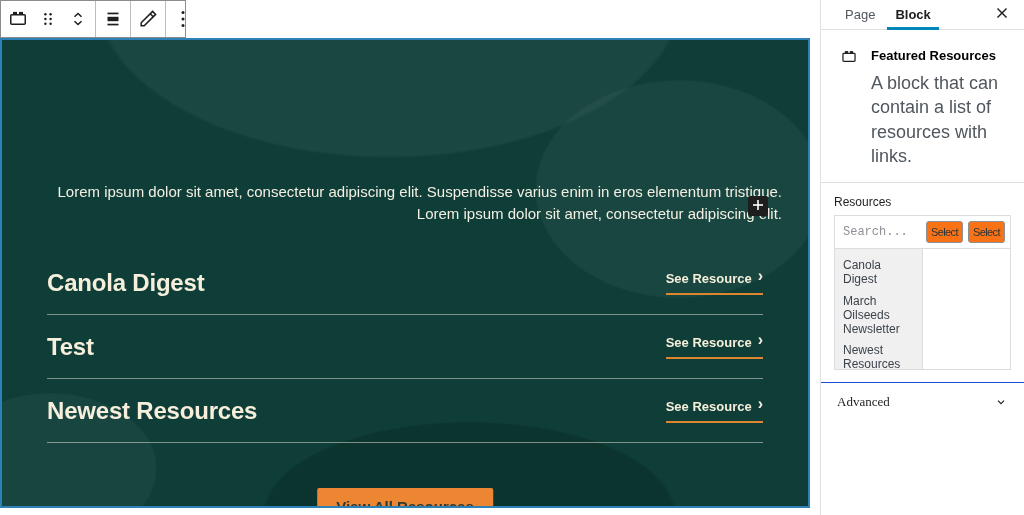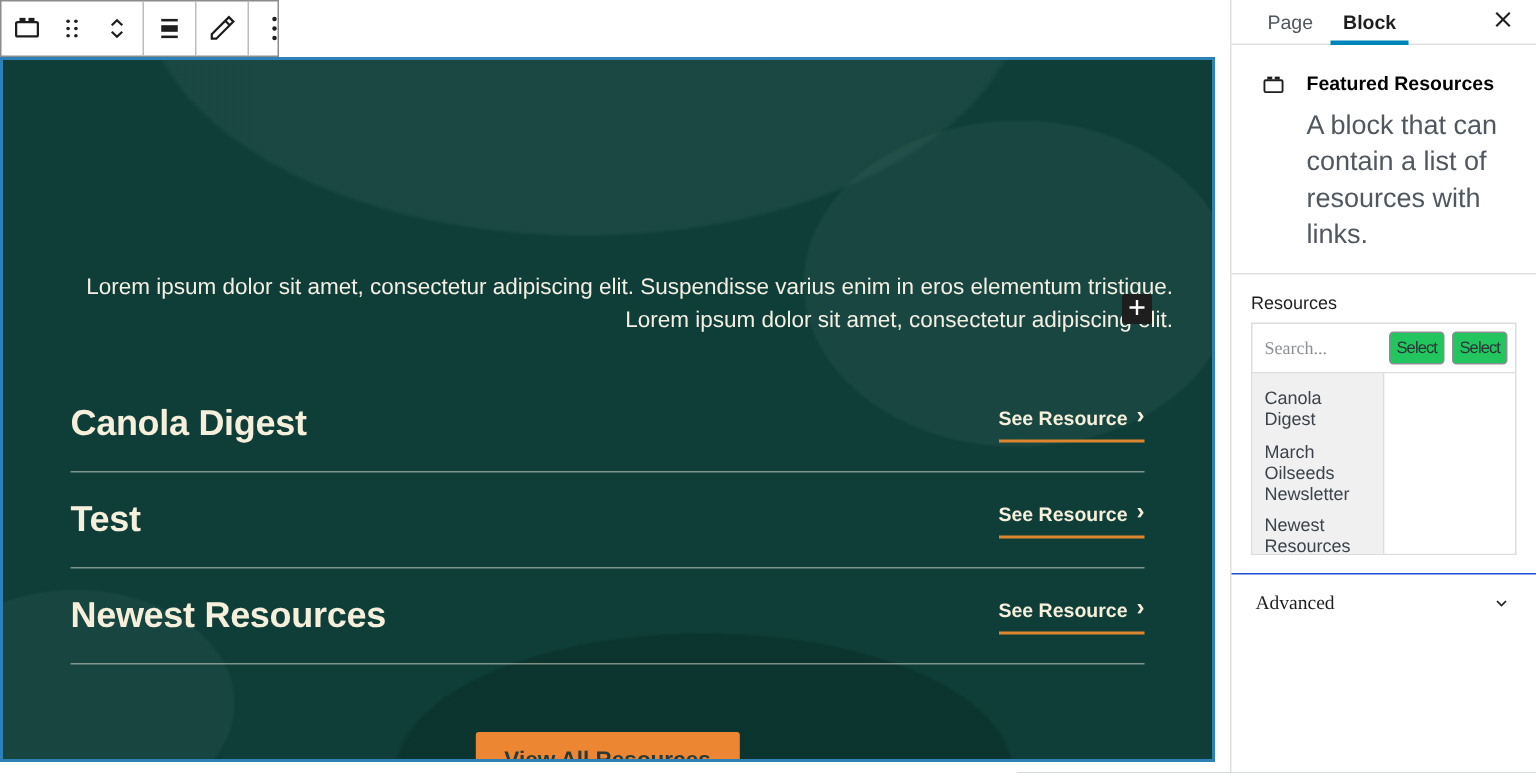--- a/index.html
+++ b/index.html
@@ -27,21 +27,21 @@
   .hero-title { position:absolute; left:0; right:0; top:78px; text-align:center;
     font-size:40px; font-weight:700; color:#f6efdb; letter-spacing:-0.5px; }
   .hero-desc { position:absolute; left:30px; width:750px; top:141px; text-align:right;
     font-size:15px; line-height:1.45; color:#f3efe2; }
   .inserter-btn { position:absolute; left:746px; top:156px; width:20px; height:20px;
     background:#1e1e1e; border:none; border-radius:2px; color:#fff; display:flex; align-items:center; justify-content:center; cursor:pointer; }
   .rows { position:absolute; left:45px; right:45px; top:211px; }
   .res-row { height:64px; display:flex; align-items:center; justify-content:space-between;
     border-bottom:1px solid rgba(240,234,216,0.5); }
   .res-title { font-size:24px; font-weight:700; color:#f6efdb; letter-spacing:-0.2px; }
-  .res-link { display:inline-flex; align-items:center; gap:6px; padding-bottom:7px;
+  .res-link { display:inline-flex; align-items:flex-start; gap:6px; padding-bottom:7px;
     border-bottom:2px solid #dd862f; color:#f6efdb; text-decoration:none; cursor:pointer; }
   .res-link .lbl { font-size:13px; font-weight:700; }
   .res-link .arr { font-size:16px; line-height:10px; font-weight:700; }
   .view-all-btn { position:absolute; left:50%; transform:translateX(-50%); top:448px;
     background:#ec8633; color:#2c3a35; border:none; border-radius:2px;
     font-size:15px; font-weight:700; padding:10px 19px; cursor:pointer; font-family:inherit; }
 
   
   .sidebar { position:absolute; left:820px; top:0; width:204px; height:515px; background:#fff;
     border-left:1px solid #e0e0e0; }
@@ -56,24 +56,24 @@
 
   .block-card { padding:16px 16px 14px 18px; border-bottom:1px solid #e0e0e0; display:flex; gap:12px; }
   .block-card .bc-icon { flex:0 0 auto; color:#1e1e1e; margin-top:1px; }
   .bc-title { font-size:13px; font-weight:600; color:#000000; padding-top:2px; }
   .bc-desc { font-size:18px; line-height:1.35; color:#50575e; margin-top:8px; width:128px; }
 
   .resources-section { padding:12px 13px 12px 13px; }
   .res-label { font-size:12px; font-weight:500; color:#1e1e1e; }
   .res-widget { margin-top:6px; border:1px solid #dcdcde; }
   .search-row { height:33px; display:flex; align-items:center; padding:0 5px 0 8px; border-bottom:1px solid #dcdcde; gap:5px; }
-  .search-input { flex:1 1 auto; min-width:10px; border:none; outline:none; font-size:12px; color:#7f1d1d; font-family:Liberation Serif, serif; }
+  .search-input { flex:1 1 auto; min-width:10px; border:none; outline:none; font-size:12px; color:#7f1d1d; font-family:Liberation Mono, monospace; }
   .search-input::placeholder { color:#8c8f94; }
   .sel-btn { flex:0 0 auto; width:37px; height:22px; overflow:hidden; white-space:nowrap;
-    font-size:11px; letter-spacing:-0.6px; color:#2c3338; background:#22c55e;
+    font-size:11px; letter-spacing:-0.6px; color:#2c3338; background:#f97316;
     border:1px solid #8c8f94; border-radius:3px; cursor:pointer; padding:0 2px; font-family:inherit; }
   .list-body { display:flex; height:120px; }
   .list-col { flex:0 0 50%; background:#f0f0f1; border-right:1px solid #dcdcde; padding:9px 8px; overflow:hidden; }
   .list-col .li { font-size:12px; line-height:1.18; color:#3c434a; margin-bottom:7px; cursor:pointer; }
   .empty-col { flex:1 1 auto; background:#fff; }
 
   .advanced-row { border-top:1px solid #1d4ed8; display:flex; align-items:center; justify-content:space-between;
     padding:10px 14px 10px 16px; background:none; width:100%; border-left:none; border-right:none; border-bottom:none; cursor:pointer; font-family:Liberation Serif, serif; }
   .adv-label { font-size:13px; color:#1e1e1e; }
   .adv-chev { color:#1e1e1e; display:flex; }

